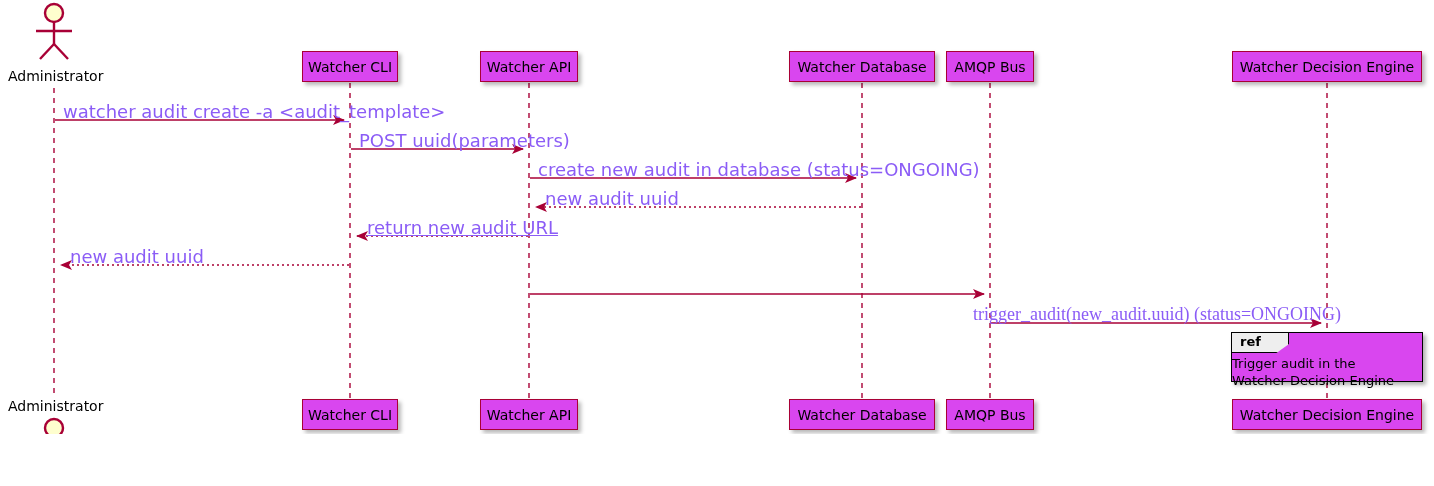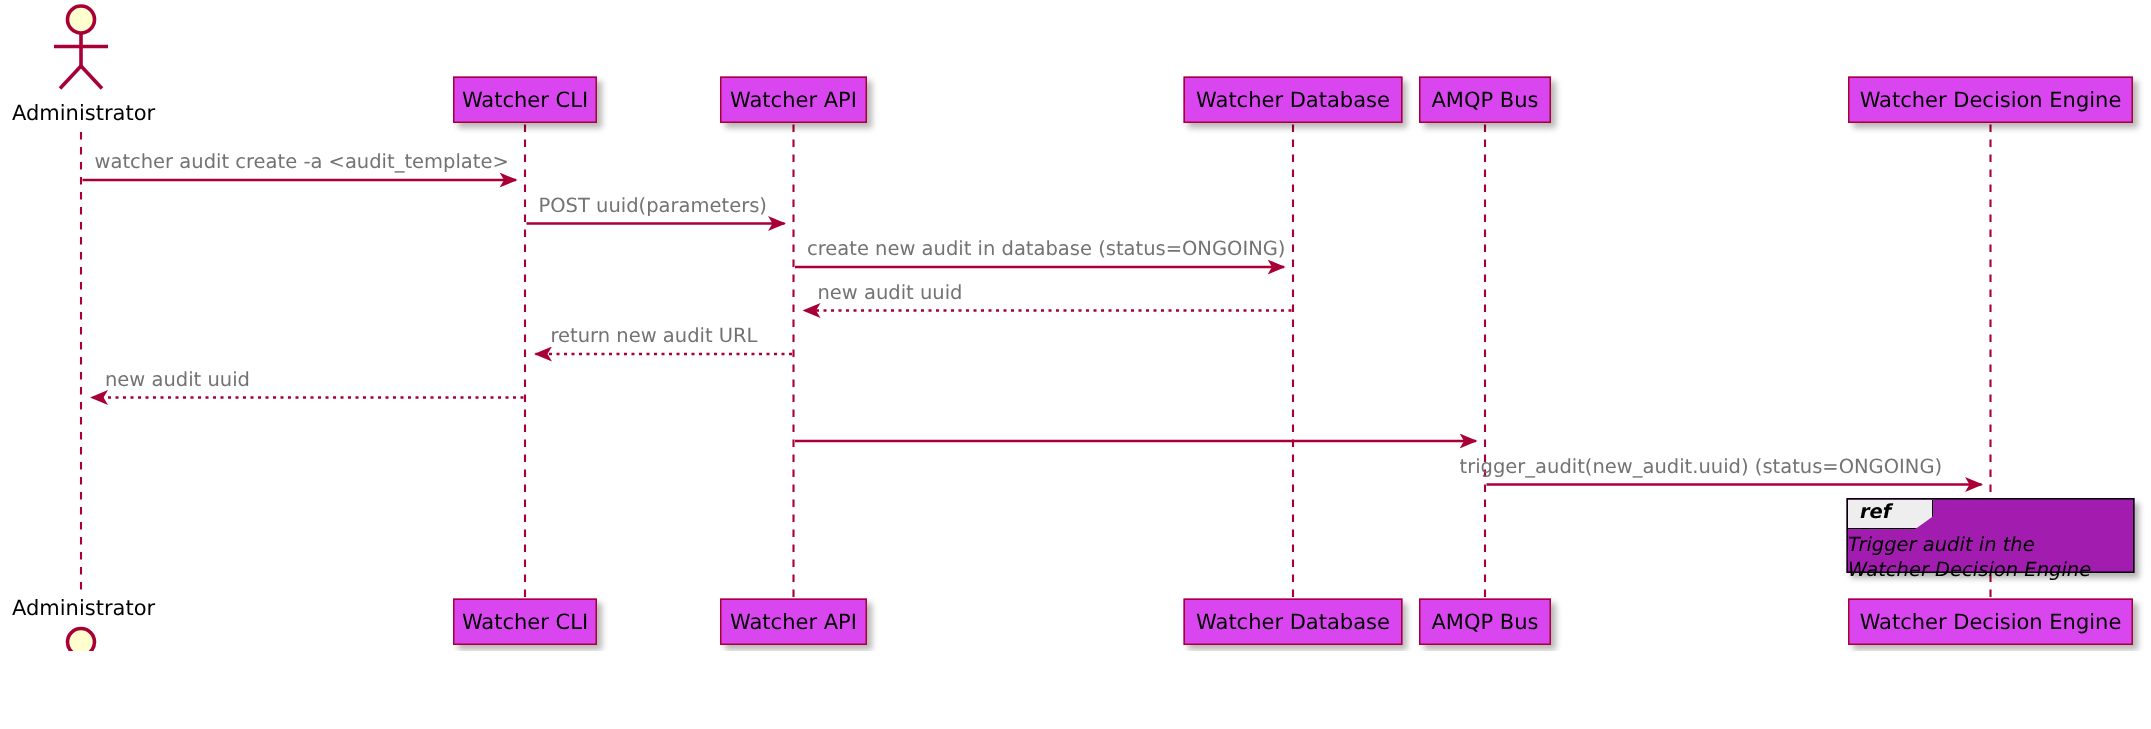--- a/index.html
+++ b/index.html
@@ -40,32 +40,31 @@
   }
   .actor-label {
     position: absolute;
     font-size: 14px;
     color: #000000;
     white-space: nowrap;
     font-family: "DejaVu Sans", sans-serif;
   }
   .msg-label {
     position: absolute;
-    font-size: 13px;
-    color: #737373;
+    font-size: 18px;
+    color: #8b5cf6;
     white-space: nowrap;
     font-family: "DejaVu Sans", sans-serif;
   }
   .ref-frame {
     position: absolute;
     box-sizing: border-box;
-    background: #a21caf;
+    background: #d946ef;
     border: 1.5px solid #000000;
     box-shadow: 3px 3px 4px rgba(0,0,0,0.30);
-    font-style: italic;
   }
   .ref-tab {
     position: absolute;
     left: 0;
     top: 0;
     height: 19px;
     width: 56px;
     background: #EEEEEE;
     border-right: 1.5px solid #000000;
     border-bottom: 1.5px solid #000000;
@@ -156,23 +155,23 @@
   <div class="participant-box" style="left:302px; top:399px; width:96px; height:31px;">Watcher CLI</div>
   <div class="participant-box" style="left:480px; top:399px; width:98px; height:31px;">Watcher API</div>
   <div class="participant-box" style="left:789px; top:399px; width:146px; height:31px;">Watcher Database</div>
   <div class="participant-box" style="left:946px; top:399px; width:88px; height:31px;">AMQP Bus</div>
   <div class="participant-box" style="left:1232px; top:399px; width:190px; height:31px;">Watcher Decision Engine</div>
 
   <div class="msg-label" style="left:63px; top:101px;">watcher audit create -a &lt;audit_template&gt;</div>
   <div class="msg-label" style="left:359px; top:130px;">POST uuid(parameters)</div>
   <div class="msg-label" style="left:538px; top:159px;">create new audit in database (status=ONGOING)</div>
   <div class="msg-label" style="left:545px; top:188px;">new audit uuid</div>
-  <div class="msg-label" style="left:367px; top:217px;">return new audit URL</div>
+  <div class="msg-label" style="left:367px; top:217px;text-decoration:underline;">return new audit URL</div>
   <div class="msg-label" style="left:70px; top:246px;">new audit uuid</div>
-  <div class="msg-label" style="left:973px; top:304px;">trigger_audit(new_audit.uuid) (status=ONGOING)</div>
+  <div class="msg-label" style="left:973px; top:304px;font-family:Liberation Serif, serif;">trigger_audit(new_audit.uuid) (status=ONGOING)</div>
 
   <div class="ref-frame" style="left:1231px; top:332px; width:192px; height:50px;">
     <div class="ref-tab"></div>
     <div class="ref-tab-text">ref</div>
     <div class="ref-body">
       <div>Trigger audit in the</div>
       <div>Watcher Decision Engine</div>
     </div>
   </div>
 

